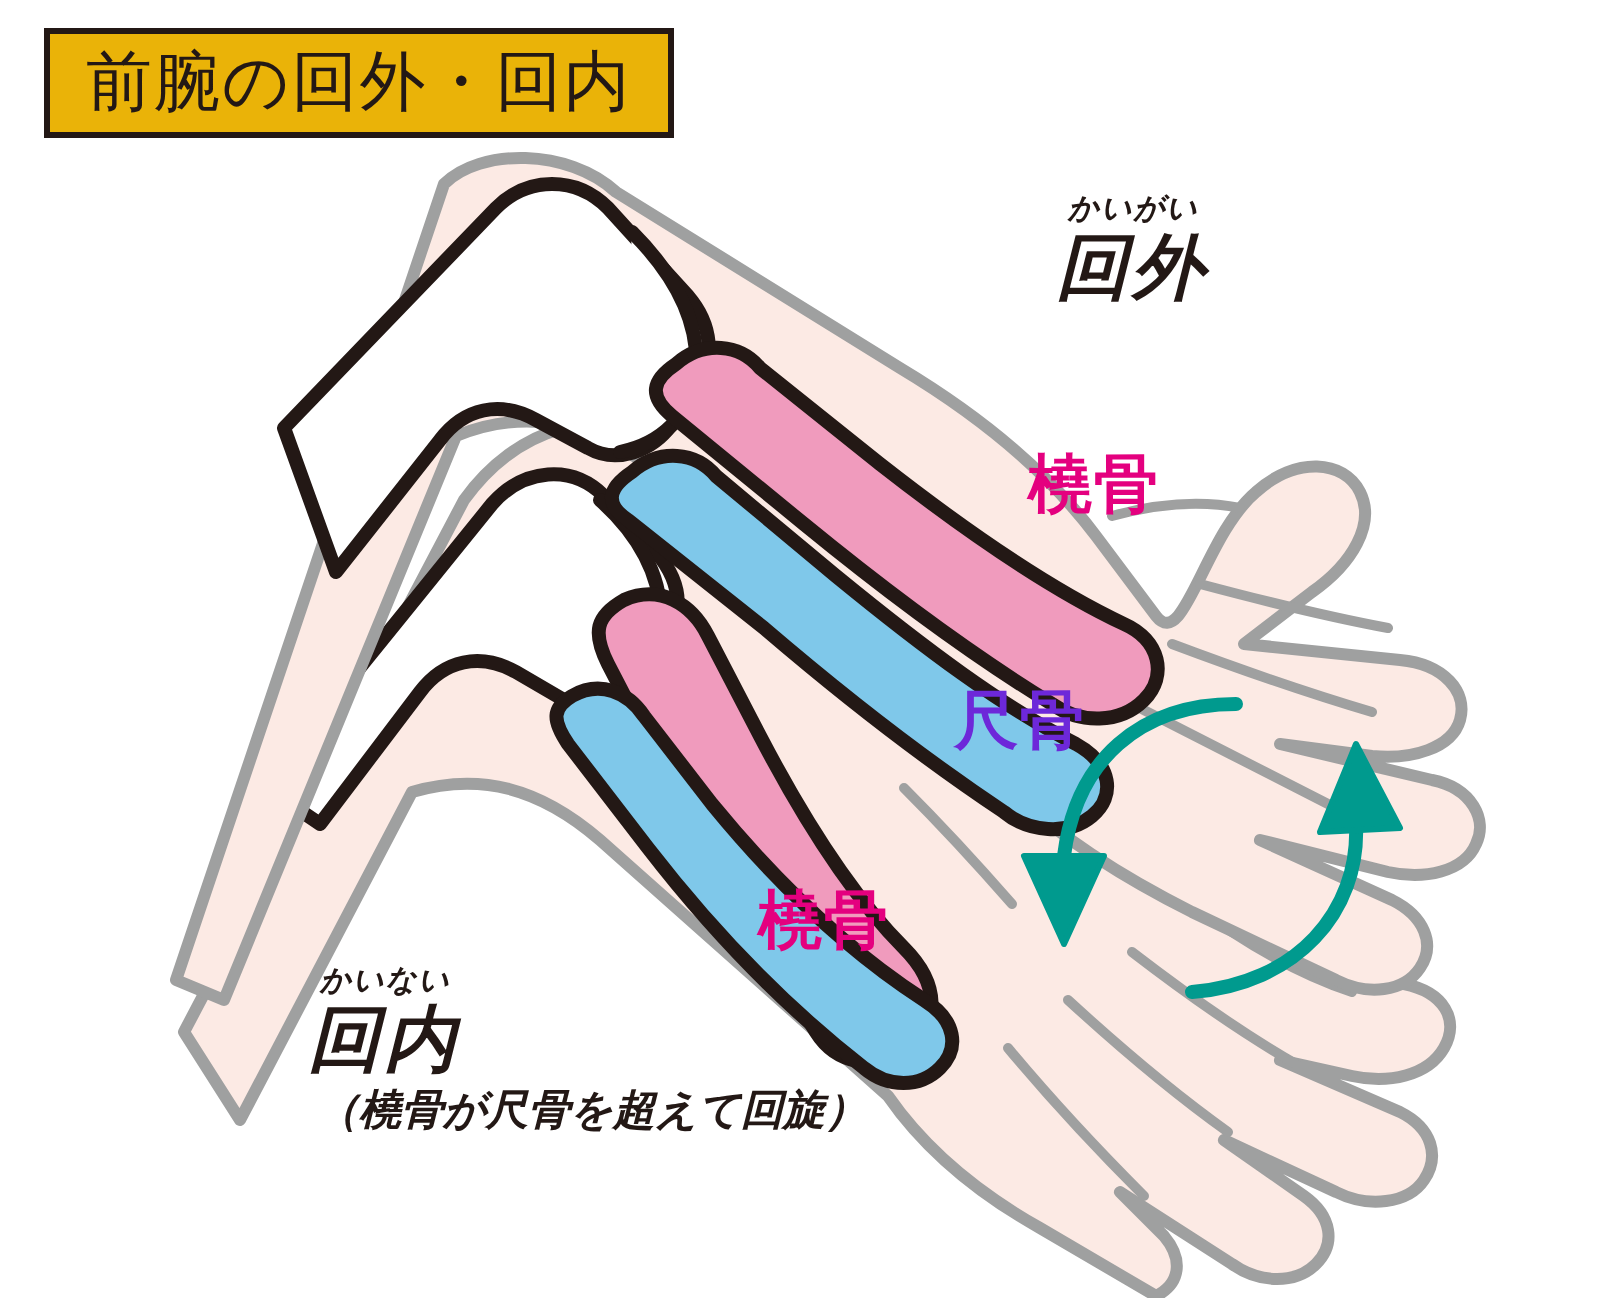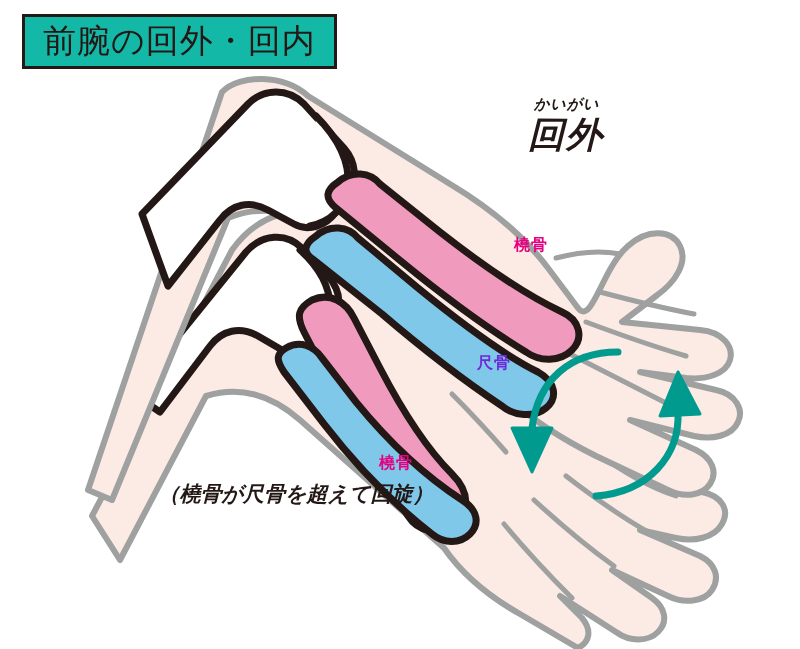--- a/index.html
+++ b/index.html
@@ -10,21 +10,21 @@
     font-family:"DejaVu Sans","Liberation Sans",sans-serif;
     overflow:hidden;position:relative;
   }
   #stage{position:relative;width:800px;height:649px;}
   #figure{position:absolute;left:0;top:0;width:800px;height:649px;}
 
   
   .title-box{
     position:absolute;left:22px;top:14px;
     padding:7px 18px 10px 18px;
-    background:#14b8a6;
+    background:#eab308;
     border:3px solid #231815;
     box-sizing:border-box;
     height:55px;
     display:flex;align-items:center;
   }
   .title-box .title-text{
     font-size:33px;line-height:33px;
     color:#231815;font-weight:400;
     letter-spacing:1px;white-space:nowrap;
   }
@@ -45,22 +45,22 @@
   }
   #term-supination{left:498px;top:96px;width:300px;}
   #term-supination .furigana{text-align:left;margin-left:36px;}
   #term-supination .main{text-align:left;margin-left:30px;}
   #term-pronation{left:136px;top:482px;width:320px;}
   #term-pronation .furigana{text-align:left;margin-left:24px;}
   #term-pronation .main{text-align:left;margin-left:18px;}
 
   
   .bone-label{
-    position:absolute;font-size:16px;line-height:26px;
-    font-weight:700;letter-spacing:1px;white-space:nowrap;
+    position:absolute;font-size:32px;line-height:26px;
+    font-weight:700;letter-spacing:1px;white-space:nowrap;font-family:Liberation Mono, monospace;
   }
   .radius-label{color:#e4007f;}
   .ulna-label{color:#6d28d9;}
   #label-radius-sup{left:514px;top:232px;}
   #label-ulna-sup{left:477px;top:350px;}
   #label-radius-pro{left:379px;top:450px;}
 </style>
 </head>
 <body>
 
@@ -231,20 +231,22 @@
   <div class="title-box">
     <span class="title-text">前腕の回外・回内</span>
   </div>
 
   <div class="term" id="term-supination">
     <span class="furigana">かいがい</span>
     <span class="main">回外</span>
   </div>
 
   <div class="term" id="term-pronation">
+    <span class="furigana">かいない</span>
+    <span class="main">回内</span>
     <span class="note">（橈骨が尺骨を超えて回旋）</span>
   </div>
 
   <div class="bone-label radius-label" id="label-radius-sup">橈骨</div>
 
   <div class="bone-label ulna-label" id="label-ulna-sup">尺骨</div>
 
   <div class="bone-label radius-label" id="label-radius-pro">橈骨</div>
 
 </div>

